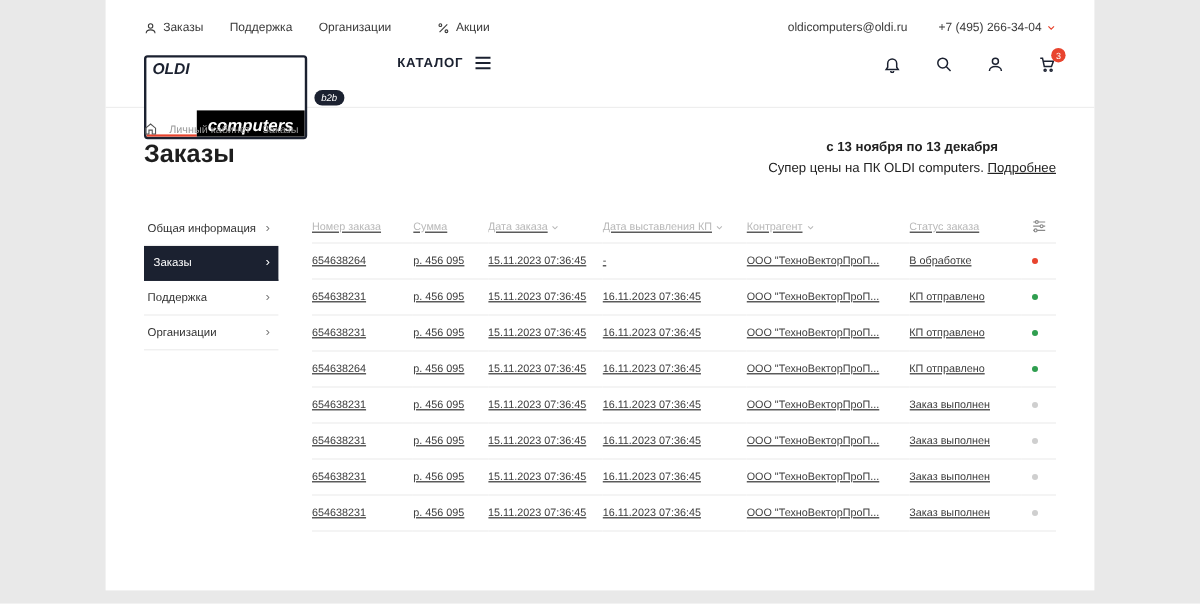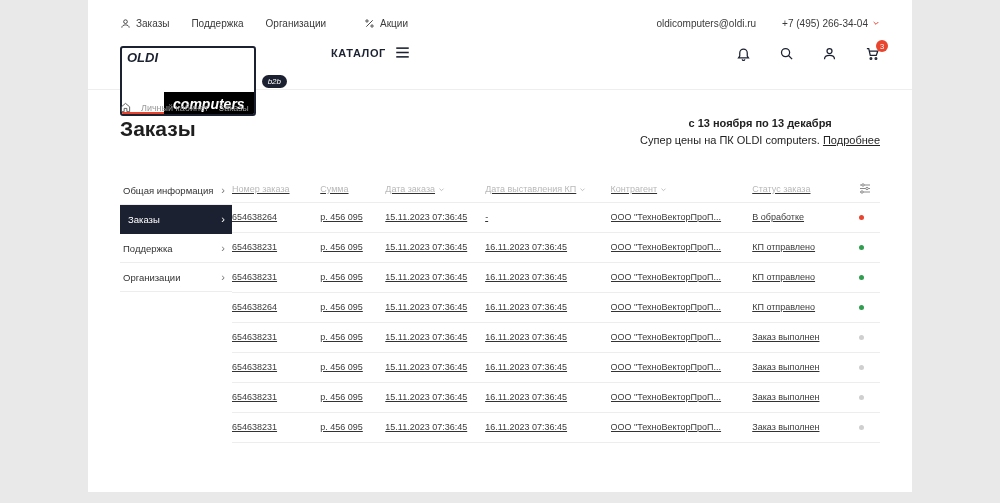--- a/index.html
+++ b/index.html
@@ -38,21 +38,21 @@
   .crumb.current { cursor:default; }
 
   
   .title-row { display:flex; justify-content:space-between; align-items:flex-start; padding:0 32px; margin-top:4px; }
   .page-title { font-size:21px; font-weight:600; color:#1e1e1e; }
   .promo { text-align:center; font-size:11px; color:#222; }
   .promo-dates { font-weight:bold; margin-bottom:5px; }
   .promo-link { text-decoration:underline; cursor:pointer; }
 
   
-  .body-row { display:flex; padding:0 32px; margin-top:30px; }
+  .body-row { display:flex; gap:28px; padding:0 32px; margin-top:30px; }
   .sidebar { width:112px; flex:none; font-size:9.5px; color:#333; }
   .side-item { display:flex; justify-content:space-between; align-items:center; height:29px; padding:0 7px 0 3px; border-bottom:1px solid #ededed; cursor:pointer; }
   .side-item .chev { color:#777; font-size:11px; line-height:1; }
   .side-item.active { background:#1b2130; color:#fff; padding-left:8px; border-bottom:1px solid #1b2130; }
   .side-item.active .chev { color:#fff; }
 
   
   .table-wrap { flex:1;text-decoration:underline; }
   table { width:100%; border-collapse:collapse; table-layout:fixed; font-size:9px; }
   thead th { color:#b8b8b8; font-weight:normal; text-align:left; height:26px; border-bottom:1px solid #ededed; white-space:nowrap; overflow:hidden; }

